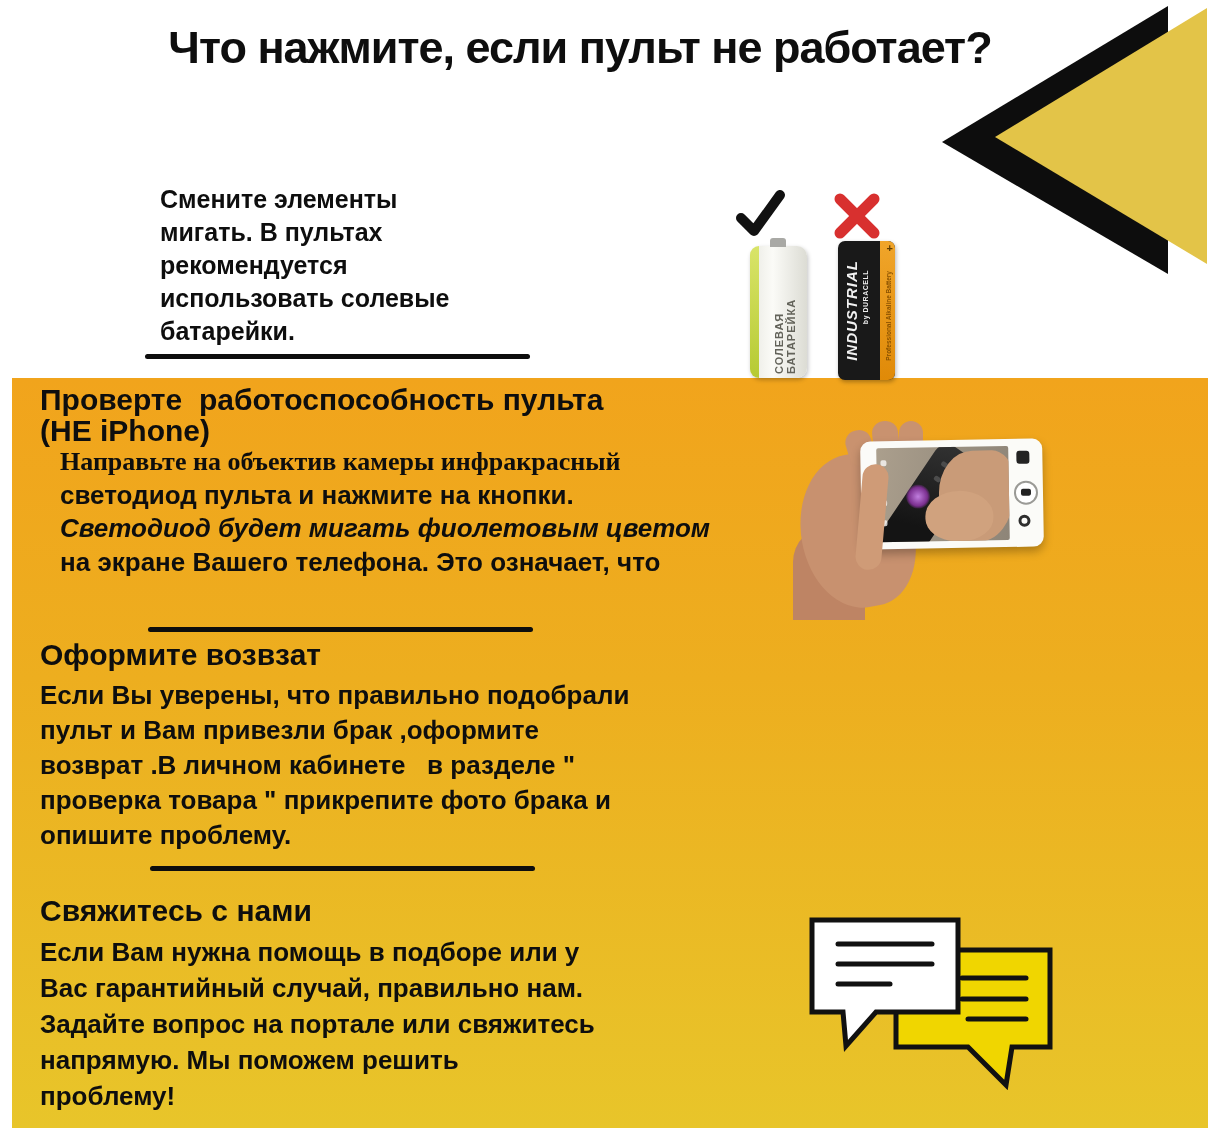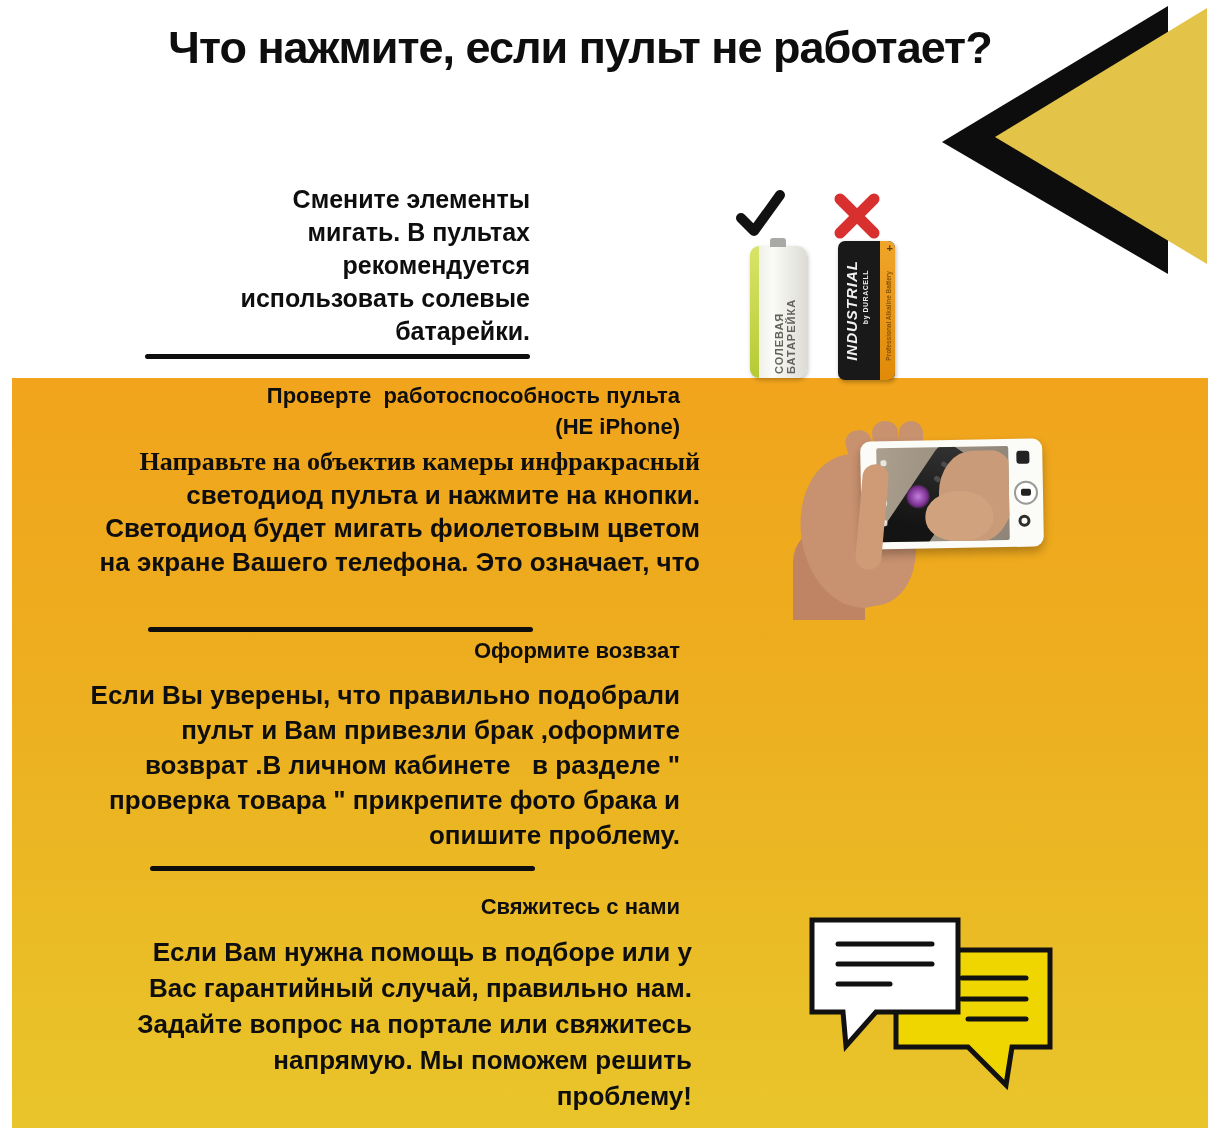--- a/index.html
+++ b/index.html
@@ -16,23 +16,23 @@
   
   .panel{
     left:12px;top:378px;width:1196px;height:750px;
     background:linear-gradient(180deg,#F1A41C 0%,#EDAE1F 40%,#E8C52A 100%);
   }
   
   .corner-arrow{left:930px;top:0;width:290px;height:290px;}
   
   .divider{height:5px;background:#0d0d0d;border-radius:3px;}
   
-  .t-line{white-space:pre;text-align:right;font-weight:700;}
+  .t-line{white-space:pre;text-align:left;font-weight:700;}
   .sec1 .t-line{font-size:25px;line-height:33px;}
-  .heading{white-space:pre;text-align:right;font-weight:700;font-size:22px;}
+  .heading{white-space:pre;text-align:left;font-weight:700;font-size:30px;}
   .body-26 .t-line{font-size:26px;}
   
   .mark{width:55px;height:52px;}
   .bat-good{
     left:750px;top:246px;width:57px;height:132px;
     background:linear-gradient(90deg,#e9e9e2 0%,#fbfbf7 40%,#dcdcd4 100%);
     border-radius:10px;box-shadow:1px 2px 4px rgba(0,0,0,.25);
   }
   .bat-good .cap{position:absolute;left:20px;top:-8px;width:16px;height:9px;background:#a9a9a5;border-radius:3px 3px 0 0;}
   .bat-good .stripe{position:absolute;left:0;top:0;bottom:0;width:9px;background:linear-gradient(180deg,#d9e468,#b6ca33);border-radius:10px 0 0 10px;}
@@ -129,21 +129,21 @@
     </div>
   </div>
 
   <div class="abs divider" style="left:145px;top:354px;width:385px;"></div>
 
   <div class="abs heading" style="left:40px;top:383px;width:640px;">Проверте  работоспособность пульта</div>
   <div class="abs heading" style="left:40px;top:414px;width:640px;">(НЕ iPhone)</div>
   <div class="abs body-26" style="left:60px;top:445px;width:640px;">
     <div class="t-line" style="line-height:33.5px;font-family:Liberation Serif, serif;">Направьте на объектив камеры инфракрасный</div>
     <div class="t-line" style="line-height:33.5px;">светодиод пульта и нажмите на кнопки.</div>
-    <div class="t-line" style="line-height:33.5px;">Светодиод будет мигать фиолетовым цветом</div>
+    <div class="t-line" style="line-height:33.5px;font-style:italic;">Светодиод будет мигать фиолетовым цветом</div>
     <div class="t-line" style="line-height:33.5px;">на экране Вашего телефона. Это означает, что</div>
   </div>
 
   <div class="abs phone-wrap">
     <div class="arm"></div>
     <div class="palm"></div>
     <div class="finger" style="left:62px;top:22px;width:26px;height:36px;transform:rotate(-16deg);"></div>
     <div class="finger" style="left:88px;top:13px;width:26px;height:40px;transform:rotate(-7deg);"></div>
     <div class="finger" style="left:114px;top:13px;width:24px;height:38px;"></div>
     <div class="phone">
@@ -176,21 +176,21 @@
     <div class="t-line" style="line-height:35px;">Если Вы уверены, что правильно подобрали</div>
     <div class="t-line" style="line-height:35px;">пульт и Вам привезли брак ,оформите</div>
     <div class="t-line" style="line-height:35px;">возврат .В личном кабинете   в разделе "</div>
     <div class="t-line" style="line-height:35px;">проверка товара " прикрепите фото брака и</div>
     <div class="t-line" style="line-height:35px;">опишите проблему.</div>
   </div>
 
   <div class="abs divider" style="left:150px;top:866px;width:385px;"></div>
 
   <div class="abs heading" style="left:40px;top:894px;width:640px;">Свяжитесь с нами</div>
-  <div class="abs body-26" style="left:52px;top:934px;width:640px;">
+  <div class="abs body-26" style="left:40px;top:934px;width:640px;">
     <div class="t-line" style="line-height:36px;">Если Вам нужна помощь в подборе или у</div>
     <div class="t-line" style="line-height:36px;">Вас гарантийный случай, правильно нам.</div>
     <div class="t-line" style="line-height:36px;">Задайте вопрос на портале или свяжитесь</div>
     <div class="t-line" style="line-height:36px;">напрямую. Мы поможем решить</div>
     <div class="t-line" style="line-height:36px;">проблему!</div>
   </div>
 
   <svg class="abs chat" viewBox="800 912 262 178">
     <path d="M896,950 L1050,950 L1050,1047 L1012,1047 L1006,1085 L968,1047 L896,1047 Z" fill="#F0D600" stroke="#111" stroke-width="5" stroke-linejoin="miter"></path>
     <line x1="962" y1="978" x2="1026" y2="978" stroke="#111" stroke-width="5" stroke-linecap="round"></line>

